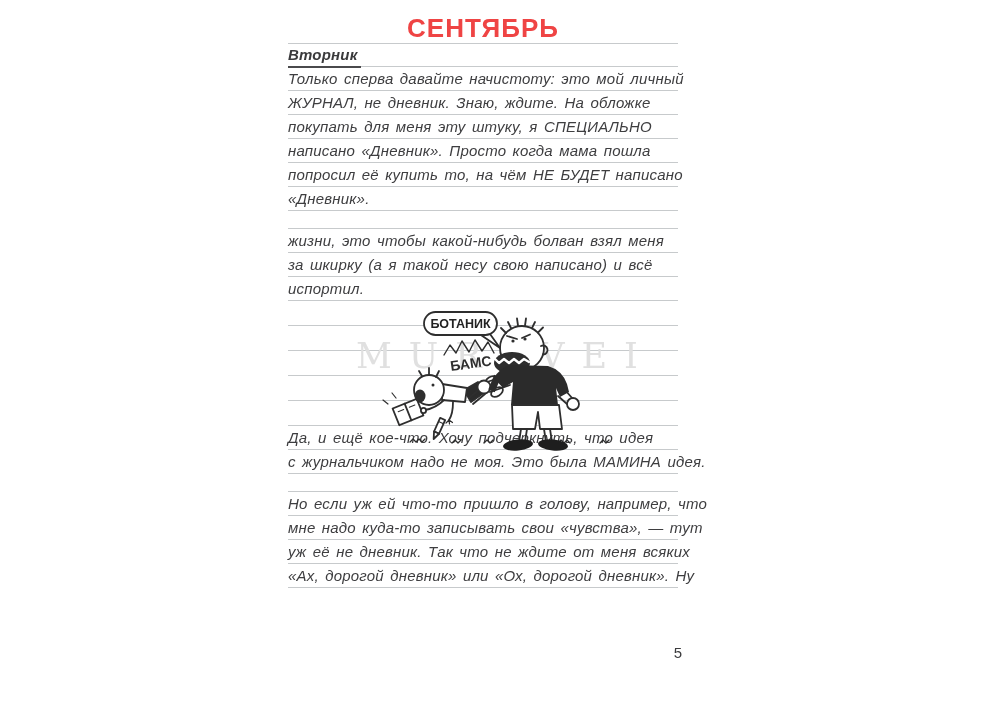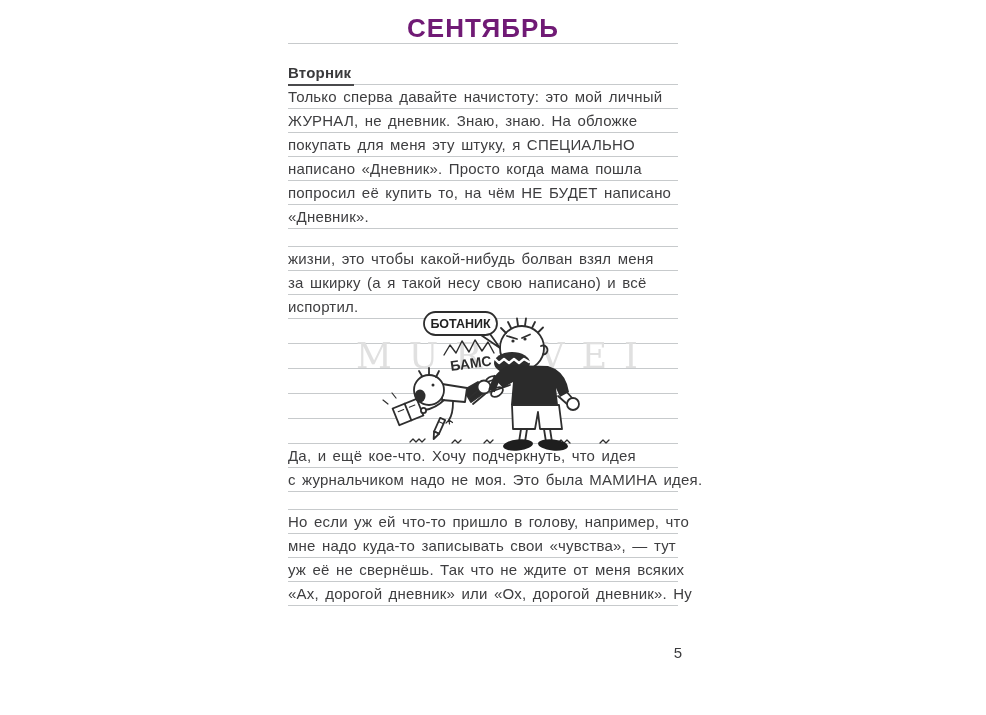--- a/index.html
+++ b/index.html
@@ -28,29 +28,30 @@
     height: 33px;
     border-bottom: 1px solid #c7cacc;
     text-align: center;
   }
   .title-row .title-text {
     display: inline-block;
     font-size: 26px;
     line-height: 36px;
     font-weight: bold;
     letter-spacing: 1px;
-    color: #701a75;
+    color: #ef4444;
   }
   
   .rules {
     position: absolute;
     left: 288px;
-    top: 61px;
+    top: 43px;
     width: 390px;
     z-index: 0;
+    font-style: italic;
   }
   .row {
     border-bottom: 1px solid #c7cacc;
     display: flex;
     align-items: flex-end;
     white-space: nowrap;
   }
   .row.heading { height: 23px; }
   .row.text    { height: 23px; }
   .row.gap     { height: 17px; }
@@ -114,21 +115,21 @@
   </div>
 
   <div class="rules" id="rules">
       <div class="row heading">
         <span class="headword">Вторник</span>
       </div>
       <div class="row text">
         <span class="linetext">Только сперва давайте начистоту: это мой личный</span>
       </div>
       <div class="row text">
-        <span class="linetext">ЖУРНАЛ, не дневник. Знаю, знаю. На обложке</span>
+        <span class="linetext">ЖУРНАЛ, не дневник. Знаю, ждите. На обложке</span>
       </div>
       <div class="row text">
         <span class="linetext">покупать для меня эту штуку, я СПЕЦИАЛЬНО</span>
       </div>
       <div class="row text">
         <span class="linetext">написано «Дневник». Просто когда мама пошла</span>
       </div>
       <div class="row text">
         <span class="linetext">попросил её купить то, на чём НЕ БУДЕТ написано</span>
       </div>
@@ -157,21 +158,21 @@
         <span class="linetext">с журнальчиком надо не моя. Это была МАМИНА идея.</span>
       </div>
       <div class="row gap"></div>
       <div class="row text">
         <span class="linetext">Но если уж ей что-то пришло в голову, например, что</span>
       </div>
       <div class="row text">
         <span class="linetext">мне надо куда-то записывать свои «чувства», — тут</span>
       </div>
       <div class="row text">
-        <span class="linetext">уж её не свернёшь. Так что не ждите от меня всяких</span>
+        <span class="linetext">уж её не дневник. Так что не ждите от меня всяких</span>
       </div>
       <div class="row text">
         <span class="linetext">«Ах, дорогой дневник» или «Ох, дорогой дневник». Ну</span>
       </div>
     </div>
 
   <div class="watermark">MURAVEI</div>
 
   <svg class="art-svg" viewBox="0 0 270 146" xmlns="http://www.w3.org/2000/svg">
     <g stroke="#2e2e2e" stroke-width="1.8" fill="none" stroke-linecap="round" stroke-linejoin="round">

